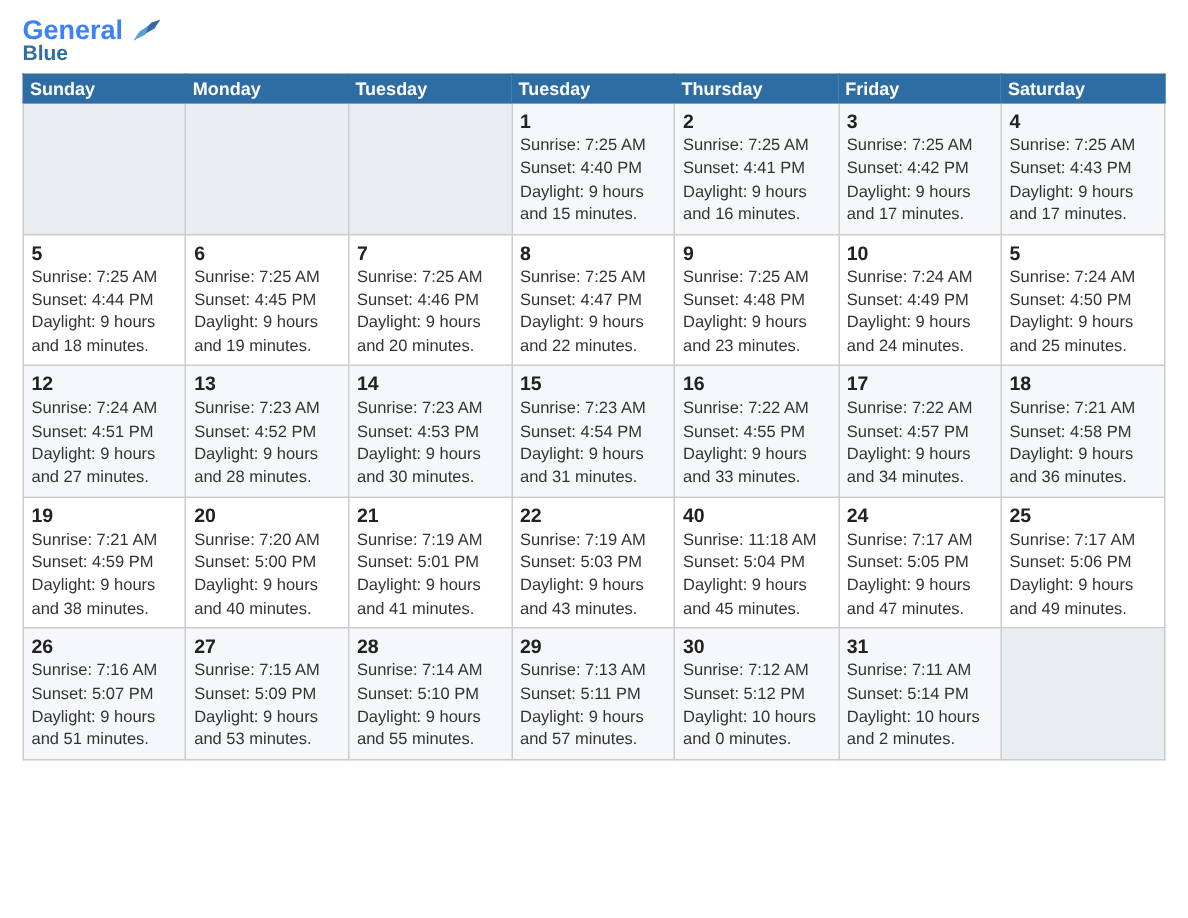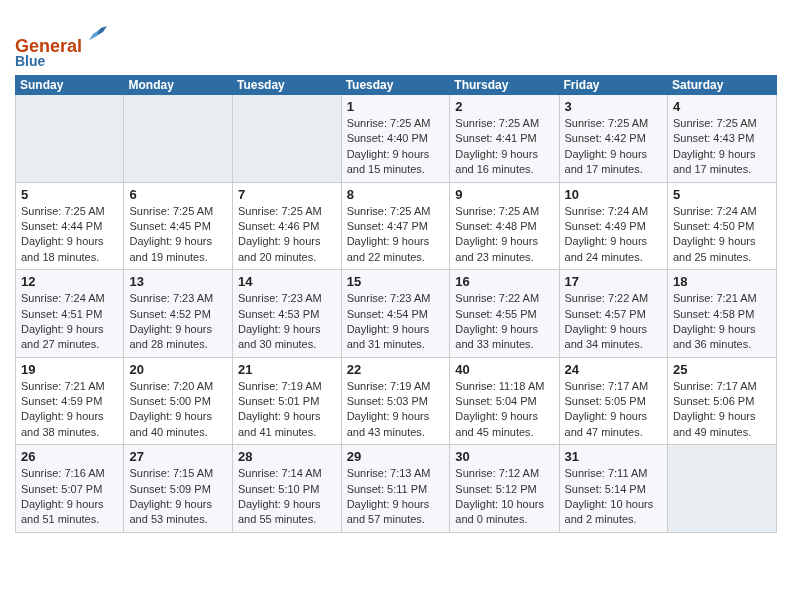--- a/index.html
+++ b/index.html
@@ -85,21 +85,21 @@
       gap: 2px;
     }
   </style>
 </head>
 <body>
 
 <div class="container">
   <div class="header">
     <div class="logo">
       <div class="logo-row">
-        <span style="font-size:18px;font-weight:bold;color:#c2410c;margin-top:26px;">General</span>
+        <span style="font-size:18px;font-weight:bold;color:#3b82f6;">General</span>
         <svg width="22" height="22" viewBox="0 0 22 22" style="margin-left:1px;margin-top:-2px;">
           <polygon points="4,18 18,10 22,4 16,6 8,14" fill="#2e6da4"></polygon>
           <polygon points="4,18 12,14 14,8 8,12" fill="#5a9fd4"></polygon>
         </svg>
       </div>
       <span style="font-size:14px;font-weight:bold;color:#2e6da4;margin-top:-4px;">Blue</span>
     </div>
     <div class="title-block">
       <div class="month-title"></div>
       <div class="location-title"></div>

